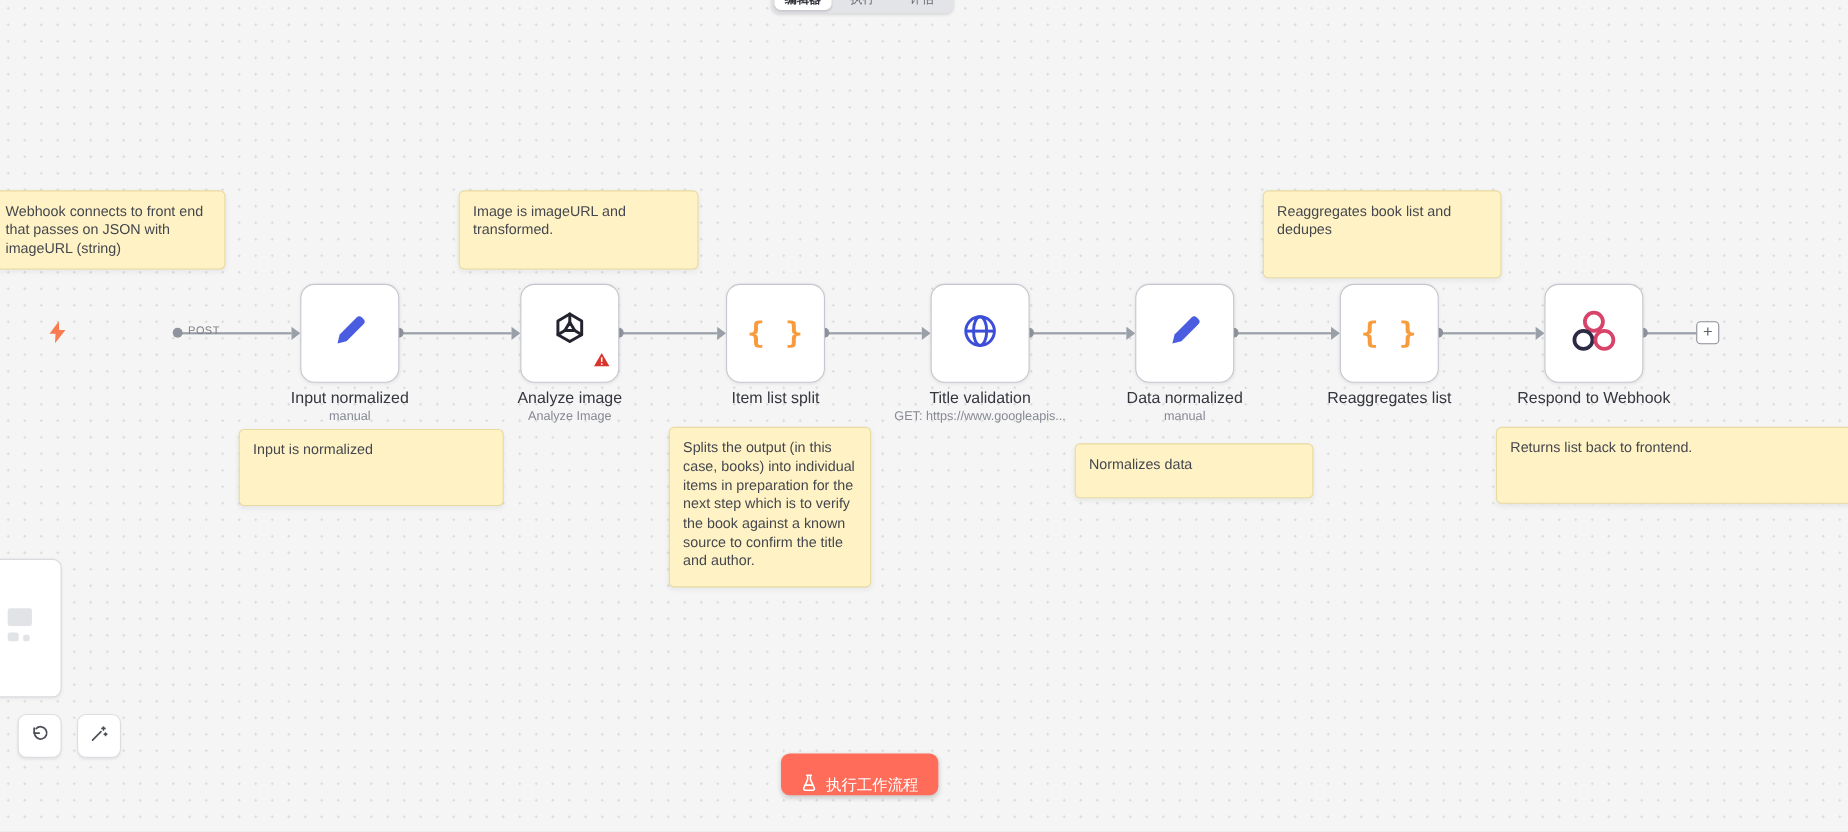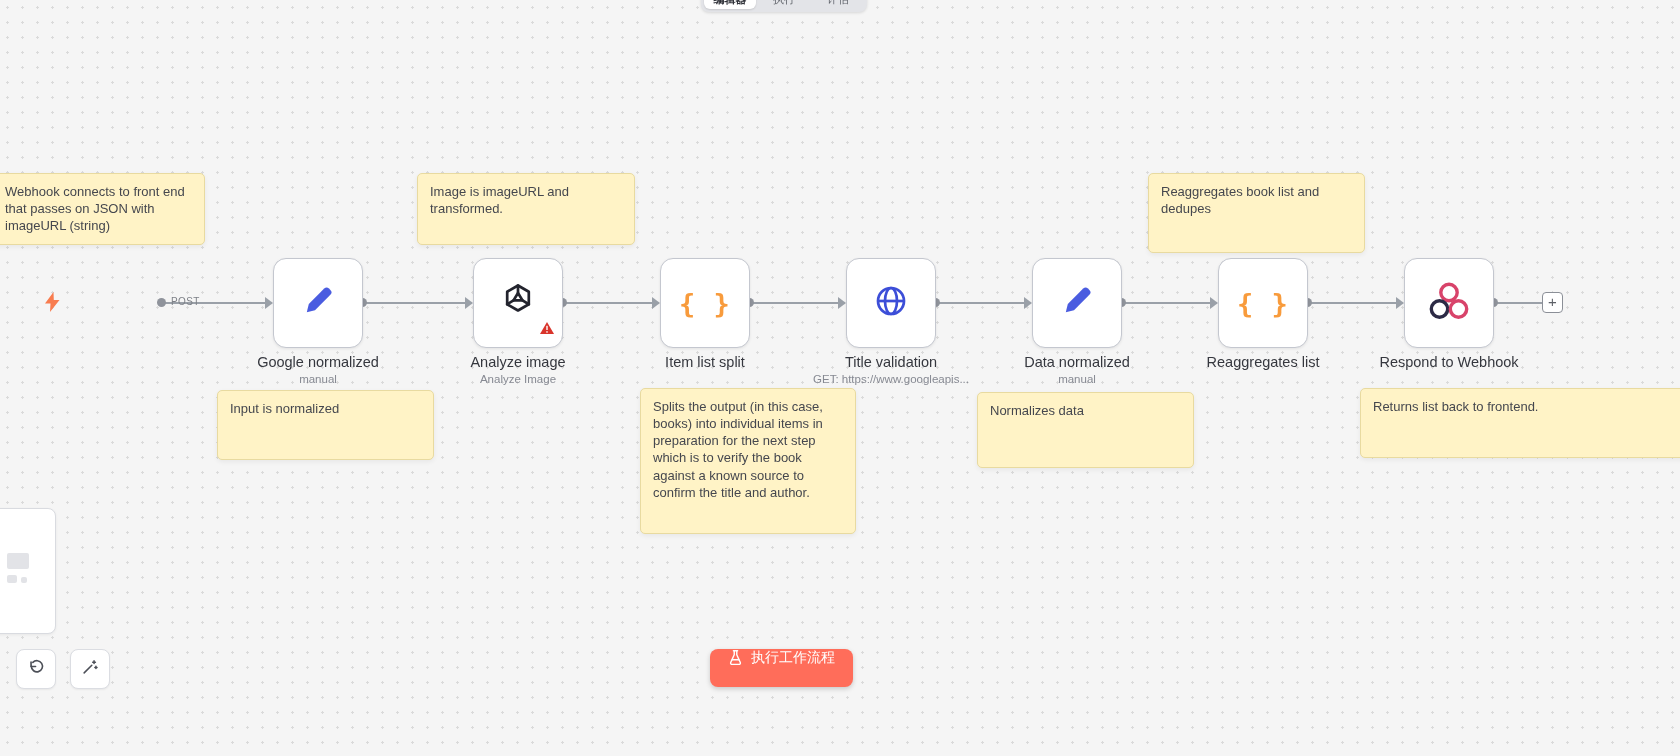--- a/index.html
+++ b/index.html
@@ -52,22 +52,22 @@
   .bolt{position:absolute;left:44px;top:292px;}
   
   .minimap{position:absolute;left:-8px;top:508px;width:62px;height:124px;background:#fff;
     border:1px solid #d9dbe0;border-radius:8px;box-shadow:0 1px 3px rgba(0,0,0,.06);cursor:pointer;}
   .mini-shape{position:absolute;background:#e2e3e7;border-radius:2px;}
   
   .tool-btn{position:absolute;top:649px;width:38px;height:38px;background:#fff;
     border:1px solid #dbdde2;border-radius:8px;display:flex;align-items:center;justify-content:center;
     box-shadow:0 1px 2px rgba(0,0,0,.06);cursor:pointer;}
   .execute-btn{
-    position:absolute;left:710px;top:649px;height:38px;padding:0 18px;background:#ff6d5a;
-    border:none;border-radius:8px;color:#fff;font-size:14px;display:flex;align-items:flex-start;gap:8px;
+    position:absolute;left:710px;top:685px;height:38px;padding:0 18px;background:#ff6d5a;
+    border:none;border-radius:8px;color:#fff;font-size:14px;display:flex;align-items:flex-end;gap:8px;
     font-family:"Liberation Sans",sans-serif;box-shadow:0 2px 5px rgba(0,0,0,.18);cursor:pointer;
   }
 </style>
 </head>
 <body>
 
 <div class="canvas">
 
   <div class="tabbar">
     <div class="tab active">编辑器</div>
@@ -77,27 +77,27 @@
 
   <div class="sticky" style="left:-8px;top:173px;width:213px;height:72px">
     <div>Webhook connects to front end that passes on JSON with imageURL (string)</div>
   </div>
   <div class="sticky" style="left:417px;top:173px;width:218px;height:72px">
     <div>Image is imageURL and transformed.</div>
   </div>
   <div class="sticky" style="left:1148px;top:173px;width:217px;height:80px">
     <div>Reaggregates book list and dedupes</div>
   </div>
-  <div class="sticky" style="left:217px;top:390px;width:217px;height:70px">
+  <div class="sticky" style="left:217px;top:390px;width:241px;height:70px">
     <div>Input is normalized</div>
   </div>
-  <div class="sticky" style="left:640px;top:388px;width:216px;height:146px">
+  <div class="sticky" style="left:608px;top:388px;width:184px;height:146px">
     <div>Splits the output (in this case, books) into individual items in preparation for the next step which is to verify the book against a known source to confirm the title and author.</div>
   </div>
-  <div class="sticky" style="left:977px;top:392px;width:217px;height:76px">
+  <div class="sticky" style="left:977px;top:403px;width:217px;height:50px">
     <div>Normalizes data</div>
   </div>
   <div class="sticky" style="left:1360px;top:388px;width:330px;height:70px">
     <div>Returns list back to frontend.</div>
   </div>
 
   <div class="wire" style="left:164px;width:101px"></div>
   <div class="arrow" style="left:265px"></div>
   <div class="wire" style="left:365px;width:100px"></div>
   <div class="arrow" style="left:465px"></div>
@@ -133,21 +133,21 @@
 
 
   <div class="node" style="left:273px">
     <div class="node-box">
       <span>
         <svg width="40" height="40" viewBox="0 0 40 40">
           <path d="M26.2 7.6 a3.4 3.4 0 0 1 4.8 0 l1.4 1.4 a3.4 3.4 0 0 1 0 4.8 L17 29.2 l-8.2 2 2-8.2 Z" fill="#4a5ce0"></path>
         </svg>
       </span>
     </div>
-    <div class="node-label">Google normalized</div>
+    <div class="node-label">Input normalized</div>
     <div class="node-sub">manual</div>
   </div>
 
   <div class="node" style="left:473px">
     <div class="node-box">
       <span>
         <svg width="42" height="42" viewBox="0 0 42 42" fill="none" stroke="#23242e" stroke-width="2.7" stroke-linejoin="round" stroke-linecap="round">
           <path d="M21 5.5 L31.8 11.75 V24.25 L21 30.5 L10.2 24.25 V11.75 Z"></path>
           <path d="M21 5.5 V13 M31.8 24.25 L25.5 20.4 M10.2 24.25 L16.5 20.4"></path>
           <path d="M16.5 20.4 L21 13 L25.5 20.4 Z"></path>

